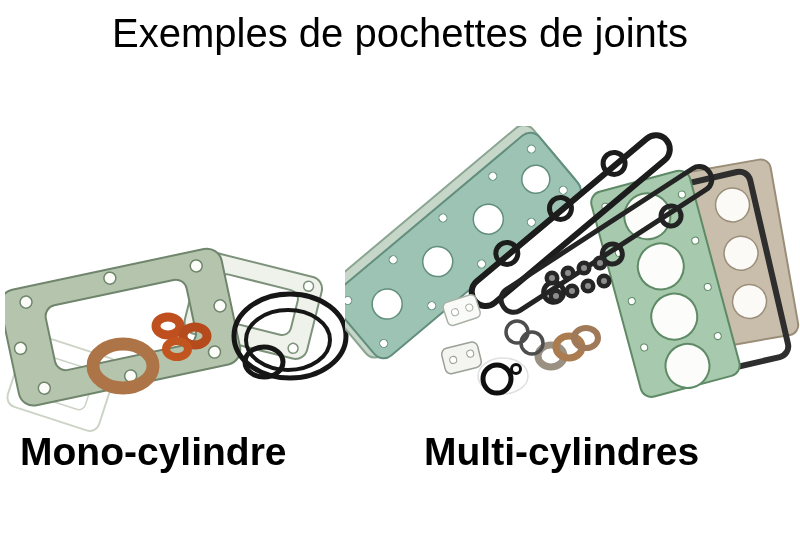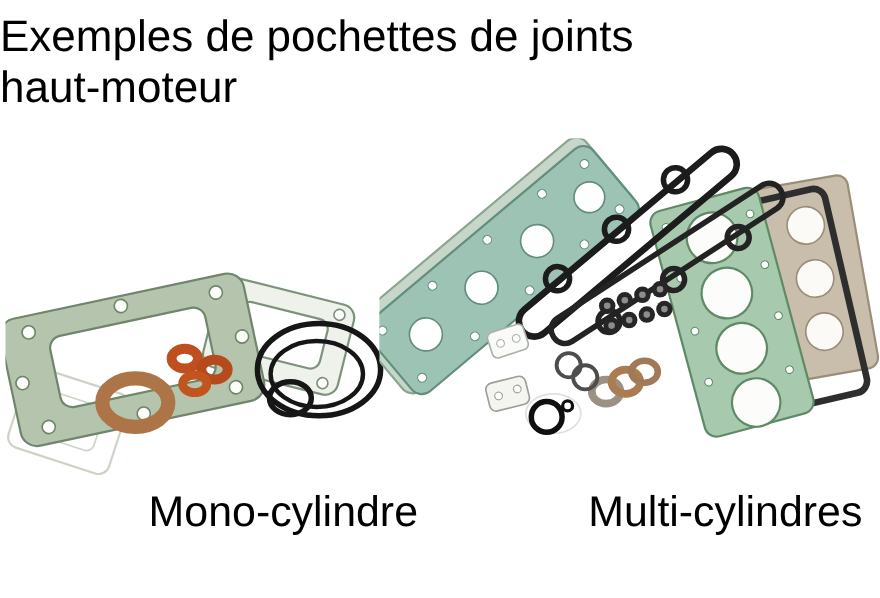--- a/index.html
+++ b/index.html
@@ -2,39 +2,39 @@
 <html><head>
 <meta charset="utf-8">
 <style>
   html,body{margin:0;padding:0}
   body{
     width:800px;height:544px;background:#ffffff;position:relative;overflow:hidden;
     font-family:"Liberation Sans", sans-serif;color:#000;
   }
   .title{
     position:absolute;top:10px;left:0;width:800px;margin:0;
-    font-size:40px;line-height:47px;font-weight:400;
+    text-align:center;font-size:40px;line-height:47px;font-weight:400;
   }
   .photo{position:absolute}
   .photo-mono{left:5px;top:226px;width:345px;height:207px}
   .photo-multi{left:345px;top:126px;width:455px;height:297px}
   .caption{
     position:absolute;top:430px;font-size:39px;line-height:44px;
-    text-align:right;font-weight:400;white-space:nowrap;margin-top:14px;
+    text-align:left;font-weight:700;white-space:nowrap;
   }
   .caption-mono{left:20px;width:360px}
   .caption-multi{left:424px;width:360px}
   svg{display:block;width:100%;height:100%}
 </style>
 </head>
 <body>
 
 <div class="page">
 
-  <h1 class="title"><span>Exemples de pochettes de joints</span><br><span>haut-moteur</span></h1>
+  <h1 class="title"><span>Exemples de pochettes de joints</span><br></h1>
 
   <div class="photo photo-mono">
     <svg viewBox="0 0 345 207" xmlns="http://www.w3.org/2000/svg">
 
       <g transform="rotate(18 55 160)">
         <rect x="8" y="118" width="96" height="76" rx="10" fill="none" stroke="#ccd4c6" stroke-width="2"></rect>
         <rect x="27" y="135" width="58" height="42" rx="7" fill="none" stroke="#ccd4c6" stroke-width="1.5"></rect>
       </g>
 
       <g transform="rotate(14 250 85)">

